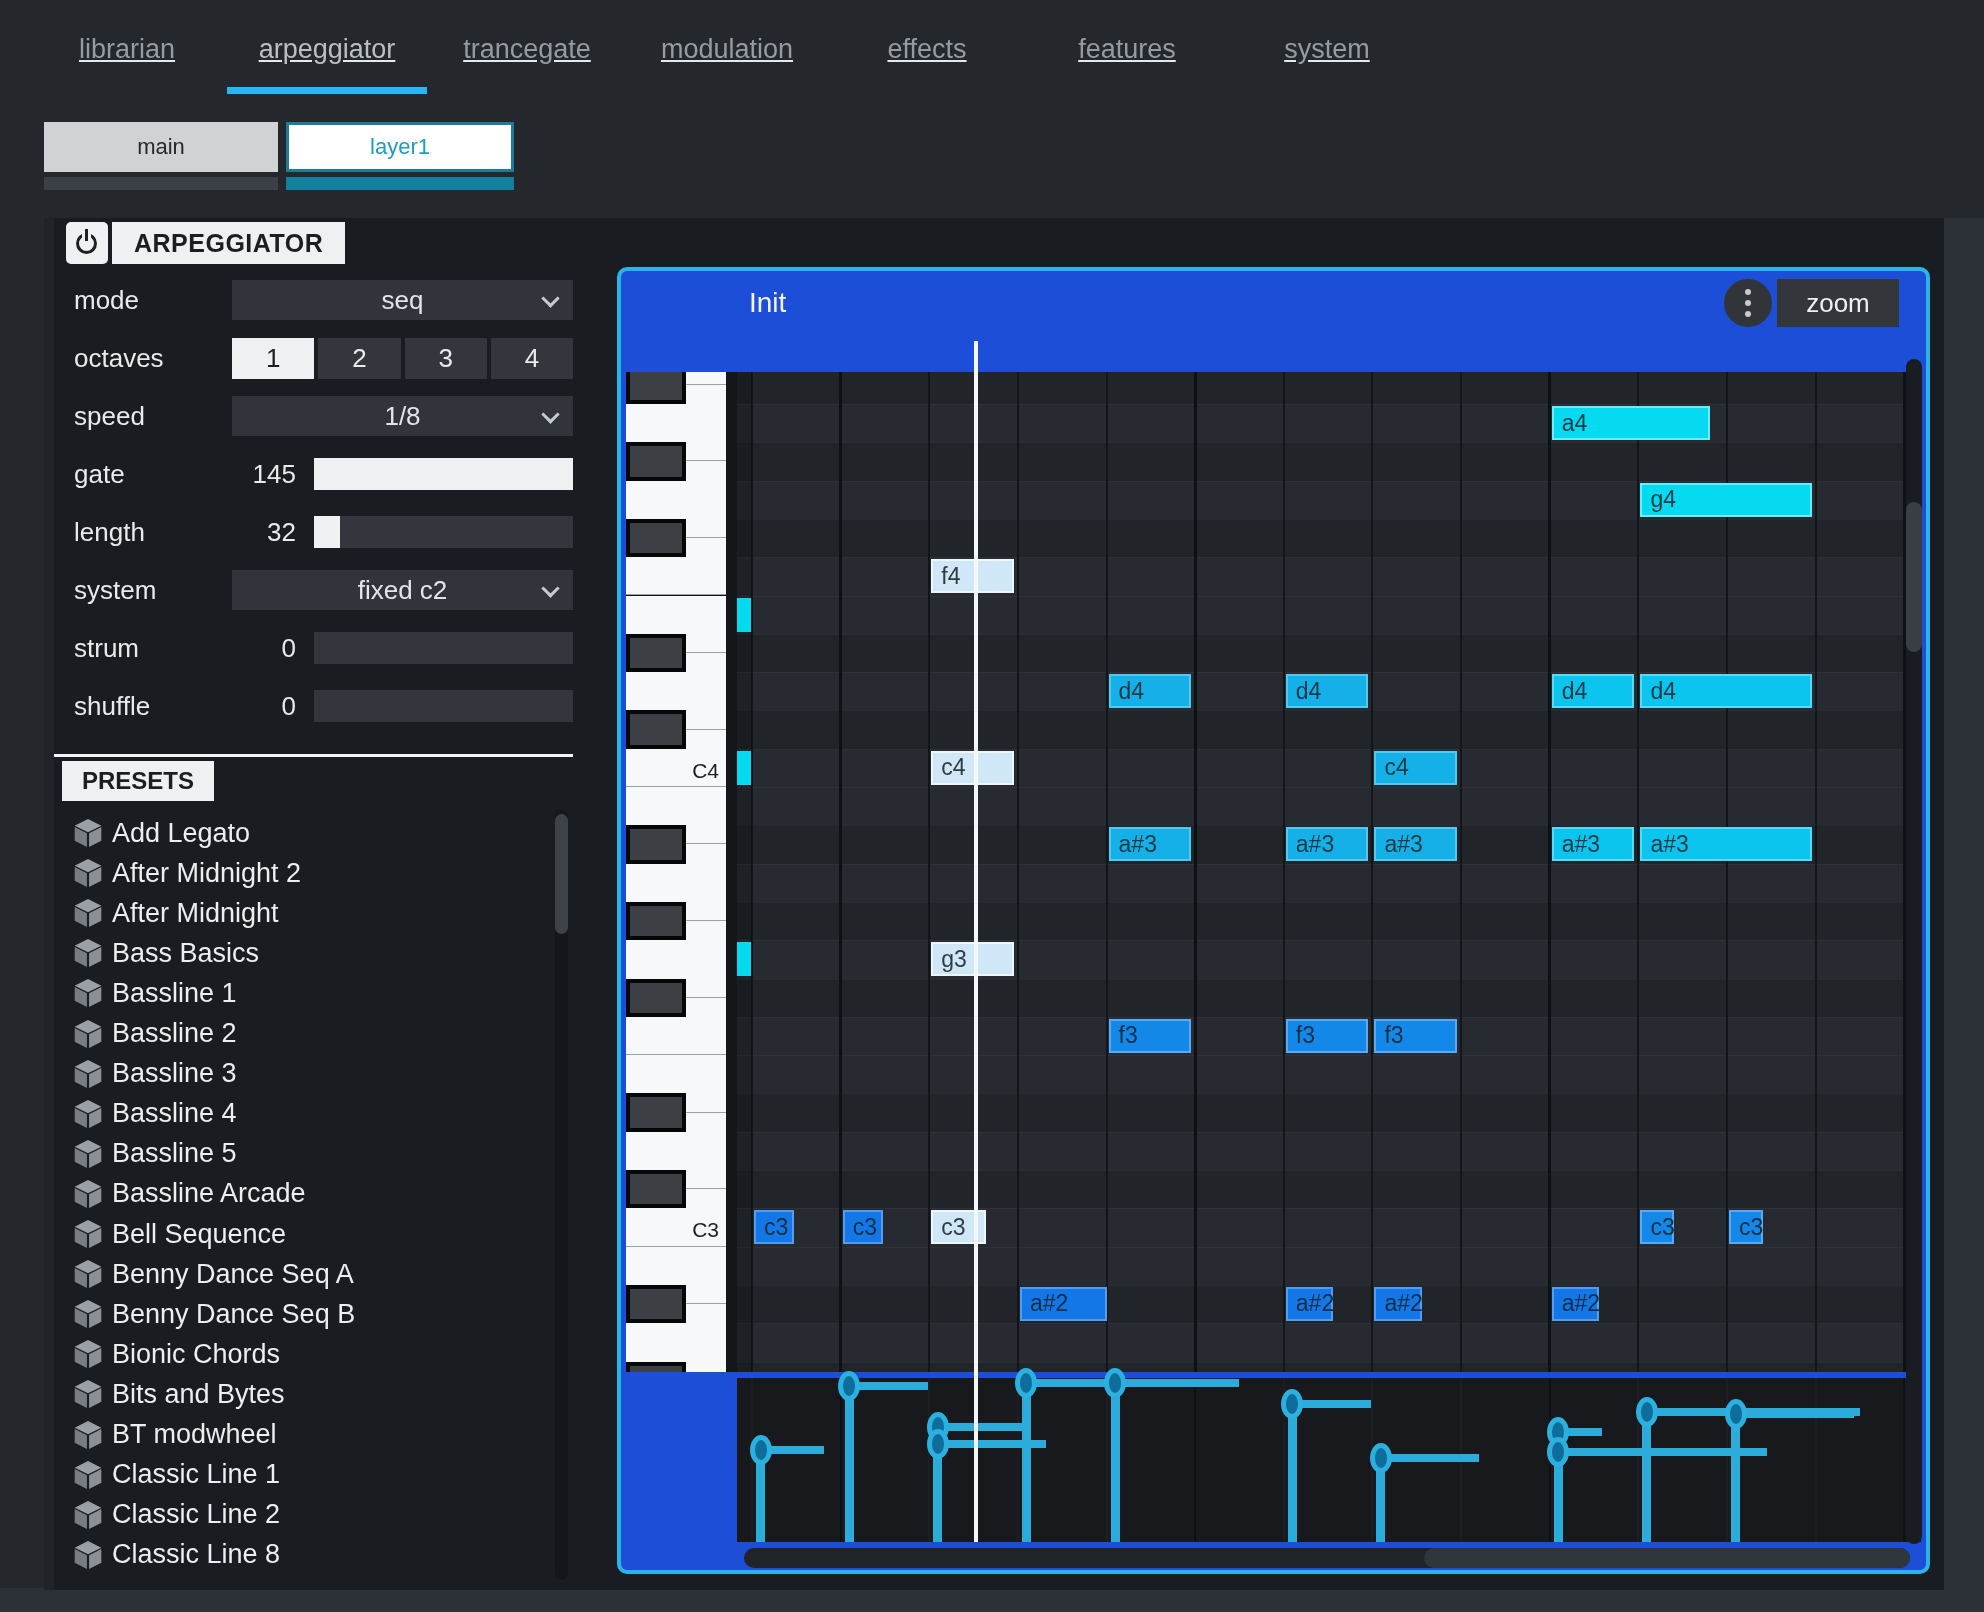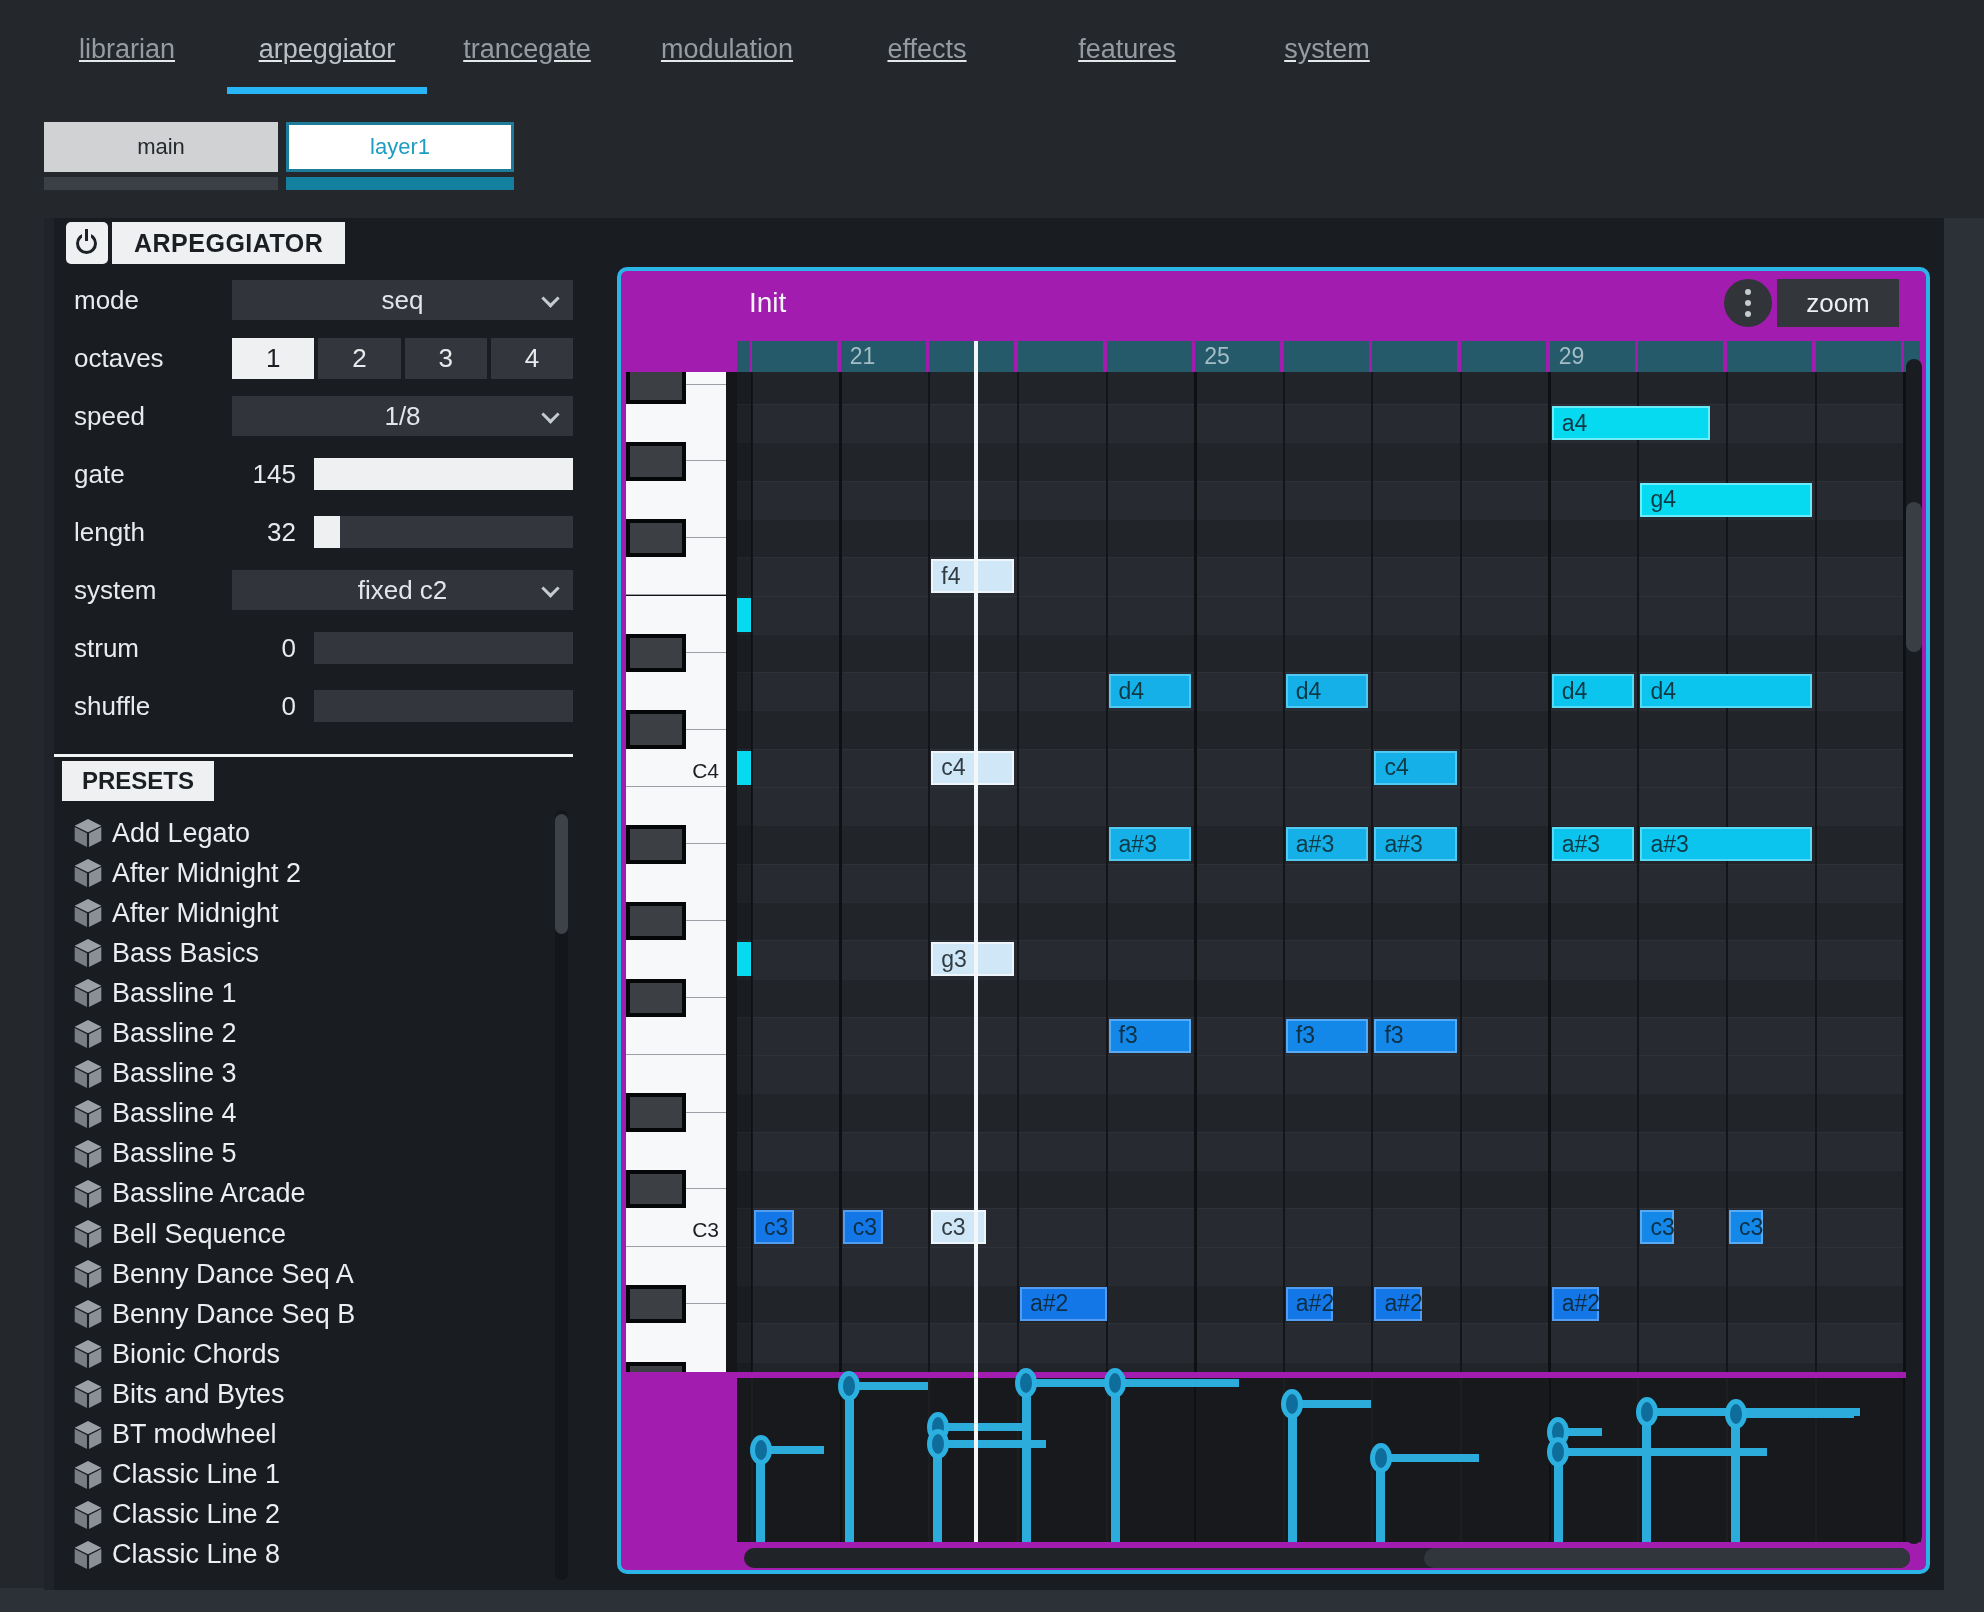--- a/index.html
+++ b/index.html
@@ -67,21 +67,21 @@
     font-size:24px; font-weight:bold; display:flex; align-items:center; }
   .preset-item { position:absolute; left:0; width:500px; height:40px; display:flex; align-items:center; }
   .preset-item svg { position:absolute; left:18px; width:32px; height:32px; }
   .preset-label { position:absolute; left:58px; font-size:27px; color:#eceef0; }
   #preset-scroll-track { left:501px; top:592px; width:13px; height:770px; background:#14161a; border-radius:7px; }
   #preset-scroll-thumb { left:501px; top:596px; width:13px; height:120px; background:#3c4248; border-radius:7px; }
 
   
   #pianoroll {
     position:absolute; left:617px; top:267px; width:1313px; height:1307px;
-    background:#a21caf; border:4px solid #2ab5e6; border-radius:10px;
+    background:#1d4ed8; border:4px solid #2ab5e6; border-radius:10px;
   }
   #pr-title { position:absolute; left:128px; top:16px; font-size:28px; color:#f2f4f6; }
   #pr-dots { position:absolute; left:1103px; top:8px; width:48px; height:48px; border-radius:50%; background:#31353a; }
   #pr-dots i { position:absolute; left:21px; width:6px; height:6px; border-radius:50%; background:#c6cbd0; }
   #pr-zoom { position:absolute; left:1156px; top:8px; width:122px; height:48px; background:#33373c;
     color:#eef0f2; font-size:26px; display:flex; align-items:center; justify-content:center; }
 
   #timeline { position:absolute; left:116px; top:70px; width:1185px; height:31px; }
   .tl-cell { position:absolute; top:0; height:31px; background:#255a6b; color:#a3bcc5; font-size:23px; line-height:31px; padding-left:9px; }
 
@@ -350,37 +350,20 @@
 
 <div id="pianoroll">
   <div id="pr-title">Init</div>
   <div id="pr-dots">
     <i style="top:10px"></i>
     <i style="top:21px"></i>
     <i style="top:32px"></i>
   </div>
   <div id="pr-zoom">zoom</div>
 
-  <div id="timeline">
-      <div class="tl-cell" style="left: 0px; width: 13px;"></div>
-      <div class="tl-cell" style="left: 15px; width: 85px;"></div>
-      <div class="tl-cell" style="left: 103.64px; width: 85px;">21</div>
-      <div class="tl-cell" style="left: 192.28px; width: 85px;"></div>
-      <div class="tl-cell" style="left: 280.92px; width: 85px;"></div>
-      <div class="tl-cell" style="left: 369.56px; width: 85px;"></div>
-      <div class="tl-cell" style="left: 458.2px; width: 85px;">25</div>
-      <div class="tl-cell" style="left: 546.84px; width: 85px;"></div>
-      <div class="tl-cell" style="left: 635.48px; width: 85px;"></div>
-      <div class="tl-cell" style="left: 724.12px; width: 85px;"></div>
-      <div class="tl-cell" style="left: 812.76px; width: 85px;">29</div>
-      <div class="tl-cell" style="left: 901.4px; width: 85px;"></div>
-      <div class="tl-cell" style="left: 990.04px; width: 85px;"></div>
-      <div class="tl-cell" style="left: 1078.68px; width: 85px;"></div>
-      <div class="tl-cell" style="left: 1167.32px; width: 16px;"></div>
-    </div>
   <div id="keyboard">
       <div class="wkey" style="top: -44.6px; height: 57.45px;"></div>
       <div class="wkey" style="top: 12.85px; height: 76.6px;"></div>
       <div class="wkey" style="top: 89.45px; height: 76.6px;"></div>
       <div class="wkey" style="top: 166.05px; height: 57.45px;"></div>
       <div class="wkey" style="top: 223.5px; height: 57.45px;"></div>
       <div class="wkey" style="top: 280.95px; height: 76.6px;"></div>
       <div class="wkey" style="top: 357.55px; height: 57.45px;"></div>
       <div class="wkey" style="top: 415px; height: 57.45px;"></div>
       <div class="wkey" style="top: 472.45px; height: 76.6px;"></div>

